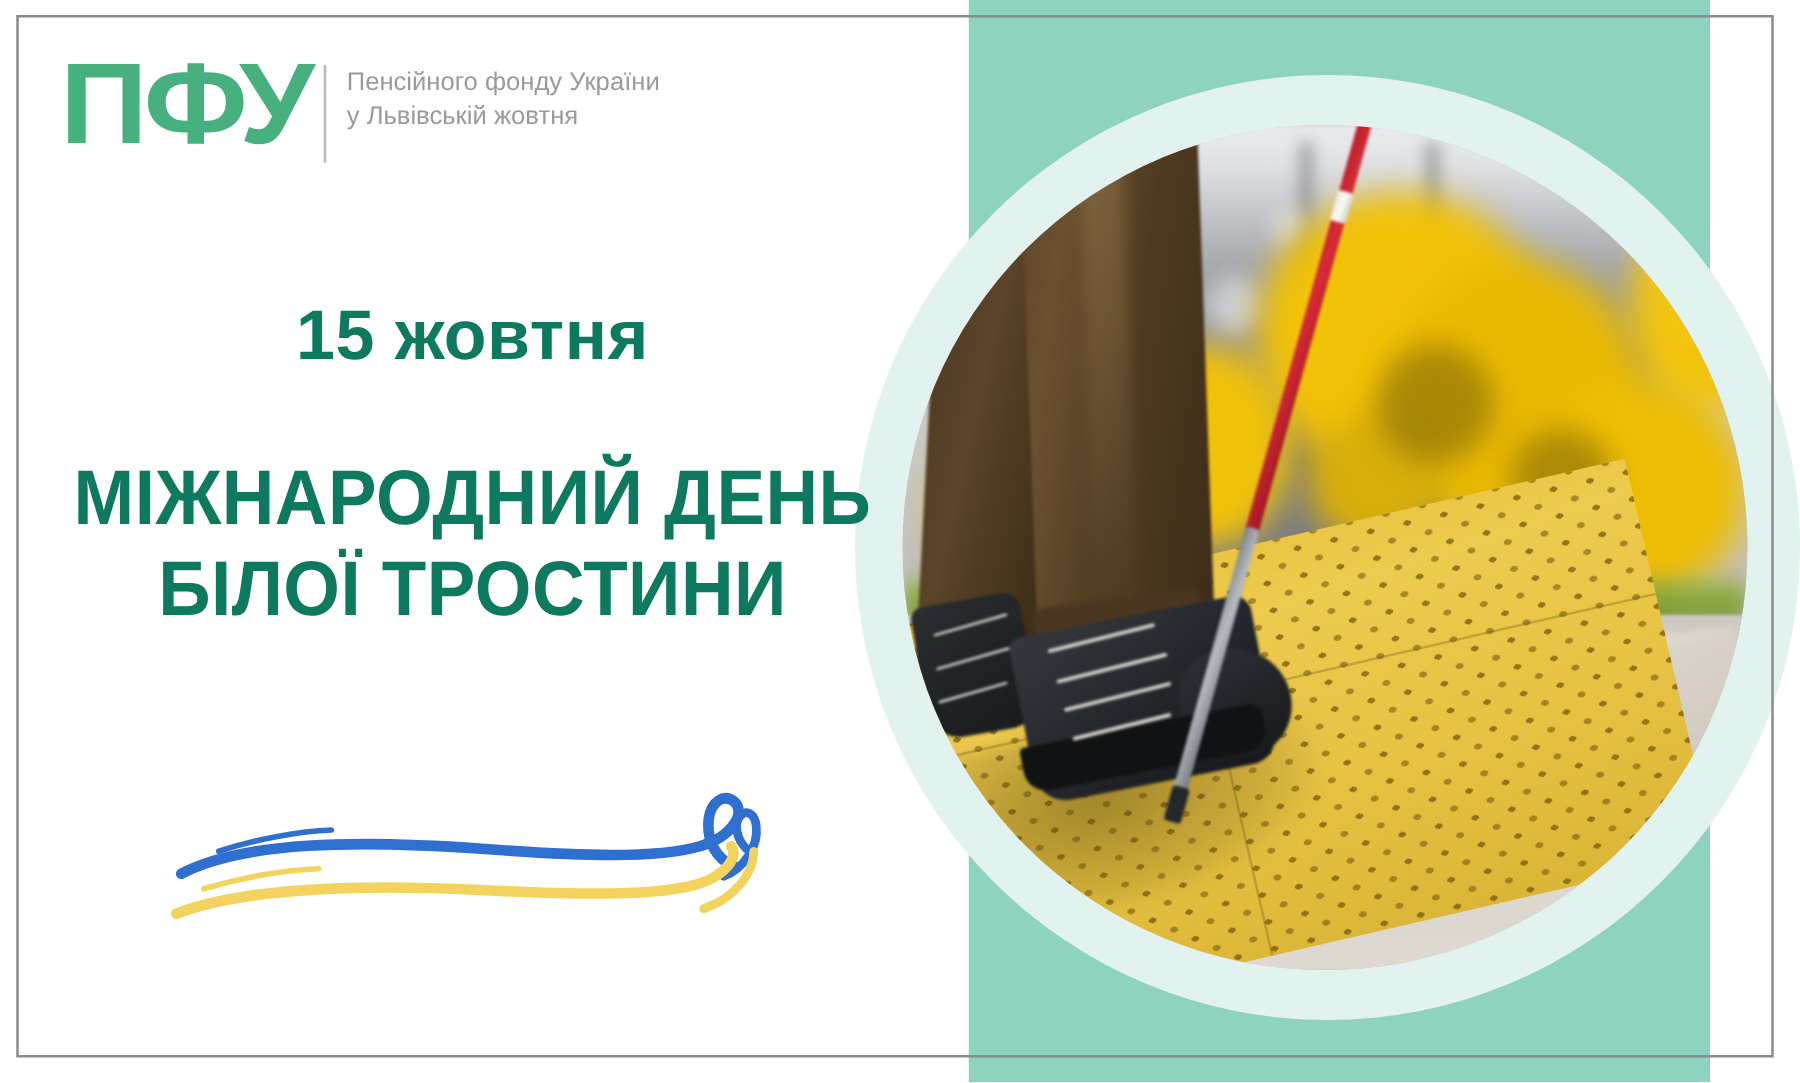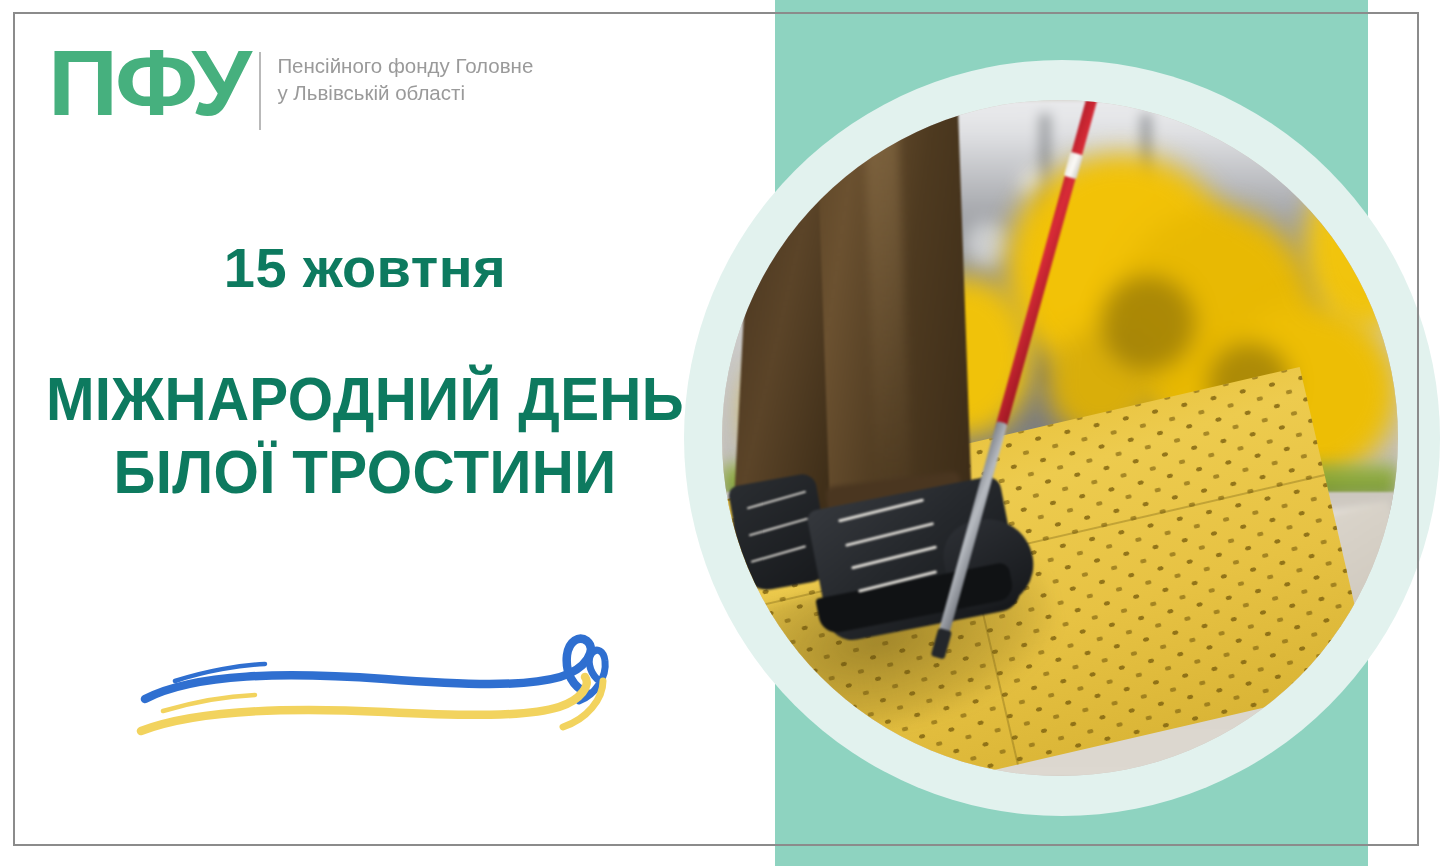--- a/index.html
+++ b/index.html
@@ -224,21 +224,21 @@
     width:2px;height:78px;background:#b9b9b9;margin:8px 16px 0 22px;flex:none;
   }
   .logo-text{
     margin-top:8px;
     color:#9a9a9a;font-size:20.5px;line-height:1.34;
     font-family:"Liberation Sans", sans-serif;
     white-space:nowrap;
   }
 
   
-  .headline{position:absolute;left:0;top:240px;width:730px;text-align:center;}
+  .headline{position:absolute;left:0;top:240px;width:730px;text-align:center;padding-left:13px;}
   .h-date{
     color:#0d7a5f;font-weight:bold;font-size:56px;line-height:1;
     letter-spacing:.5px;
     font-family:"Liberation Sans", sans-serif;
   }
   .h-main{
     color:#0d7a5f;font-weight:bold;
     font-size:62px;line-height:1.12;
     letter-spacing:.4px;
     margin-top:68px;
@@ -341,22 +341,22 @@
 
     </div>
   </div>
 
   <div class="frame"></div>
 
   <div class="logo-block">
     <div class="logo-mark">ПФУ</div>
     <div class="logo-div"></div>
     <div class="logo-text">
-      <div>Пенсійного фонду Головне</div>
-      <div>у Львівській області</div>
+      <div>Пенсійного фонду України</div>
+      <div>у Львівській жовтня</div>
     </div>
   </div>
 
   <div class="headline">
     <div class="h-date">15 жовтня</div>
     <div class="h-main">
       <span class="h-l2">МІЖНАРОДНИЙ ДЕНЬ</span>
       <span class="h-l3">БІЛОЇ ТРОСТИНИ</span>
     </div>
   </div>

